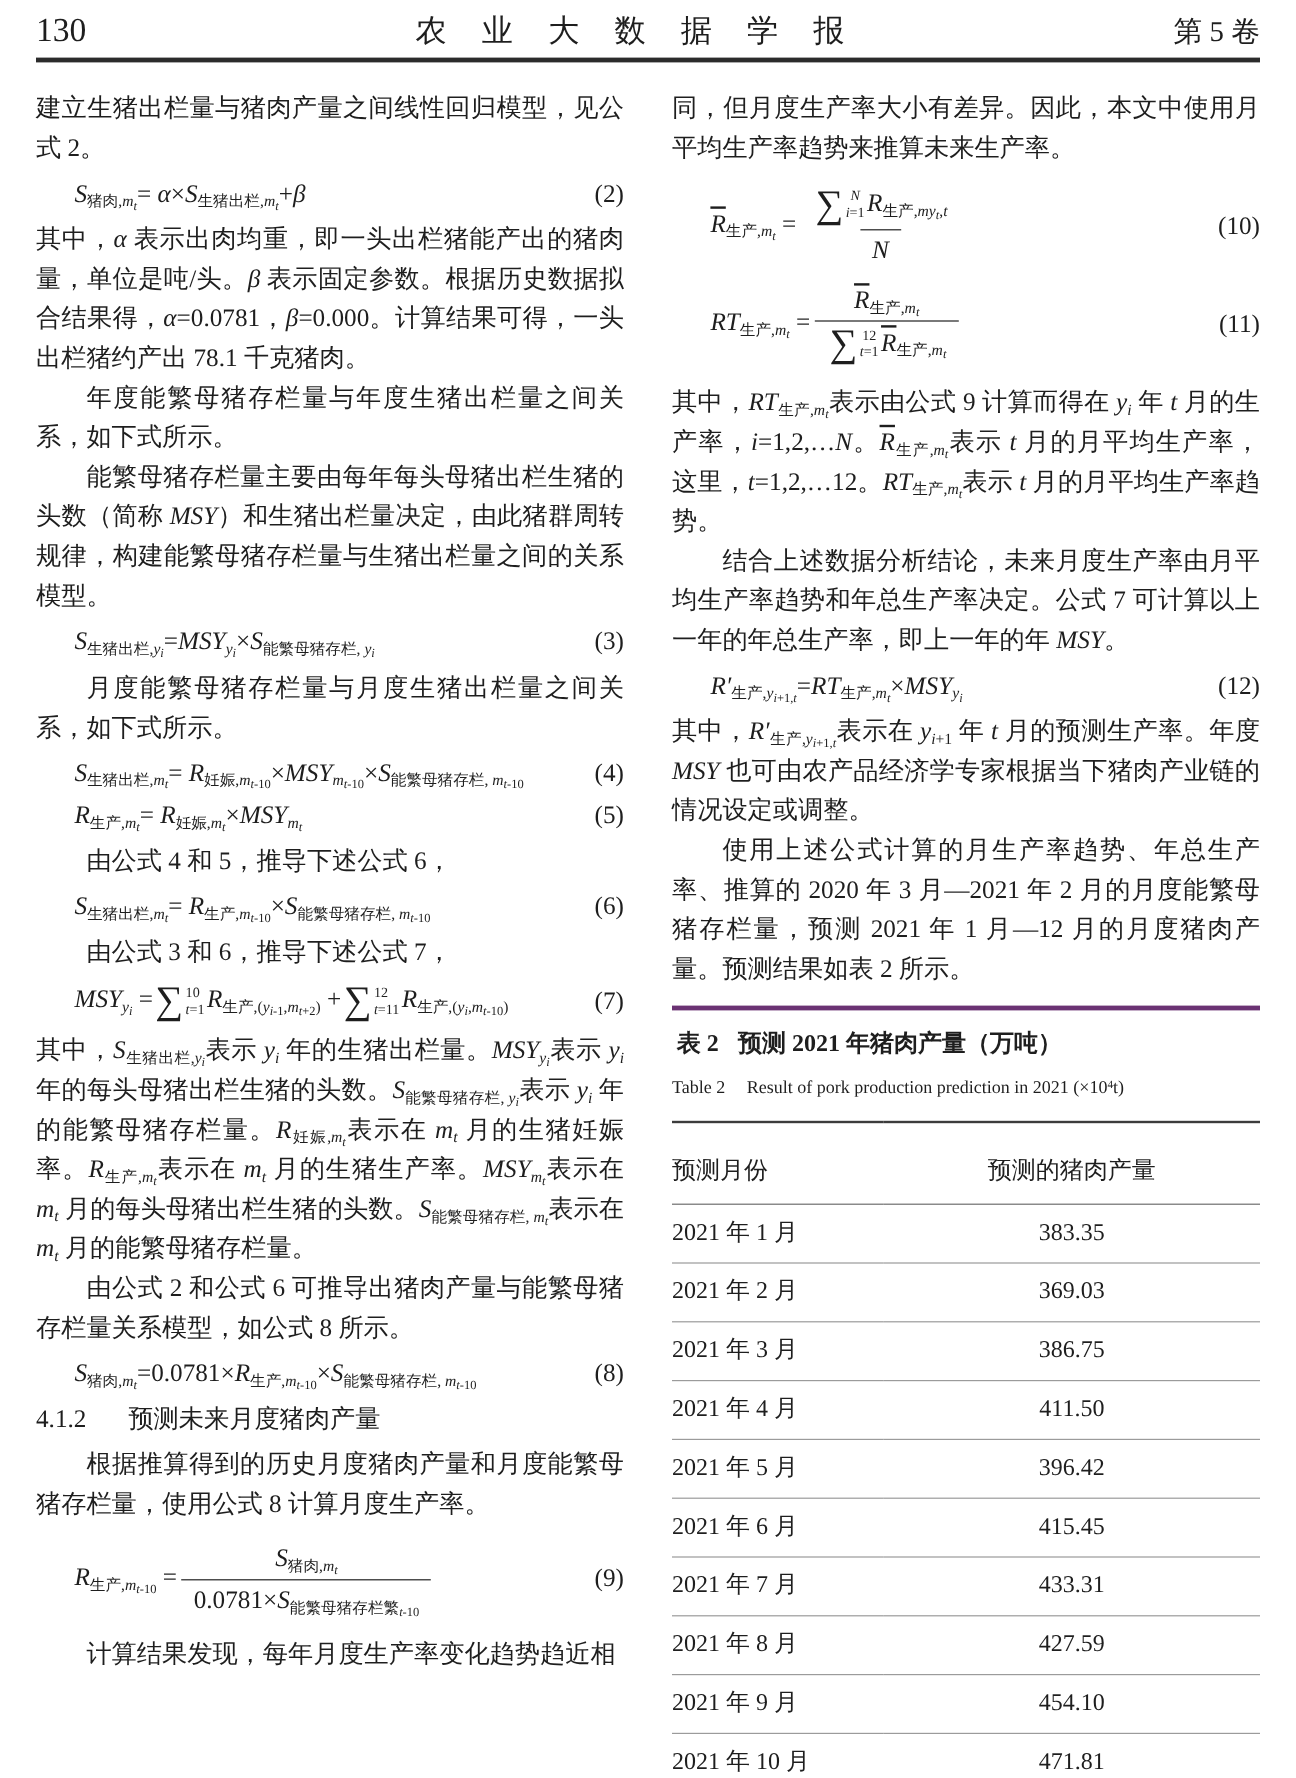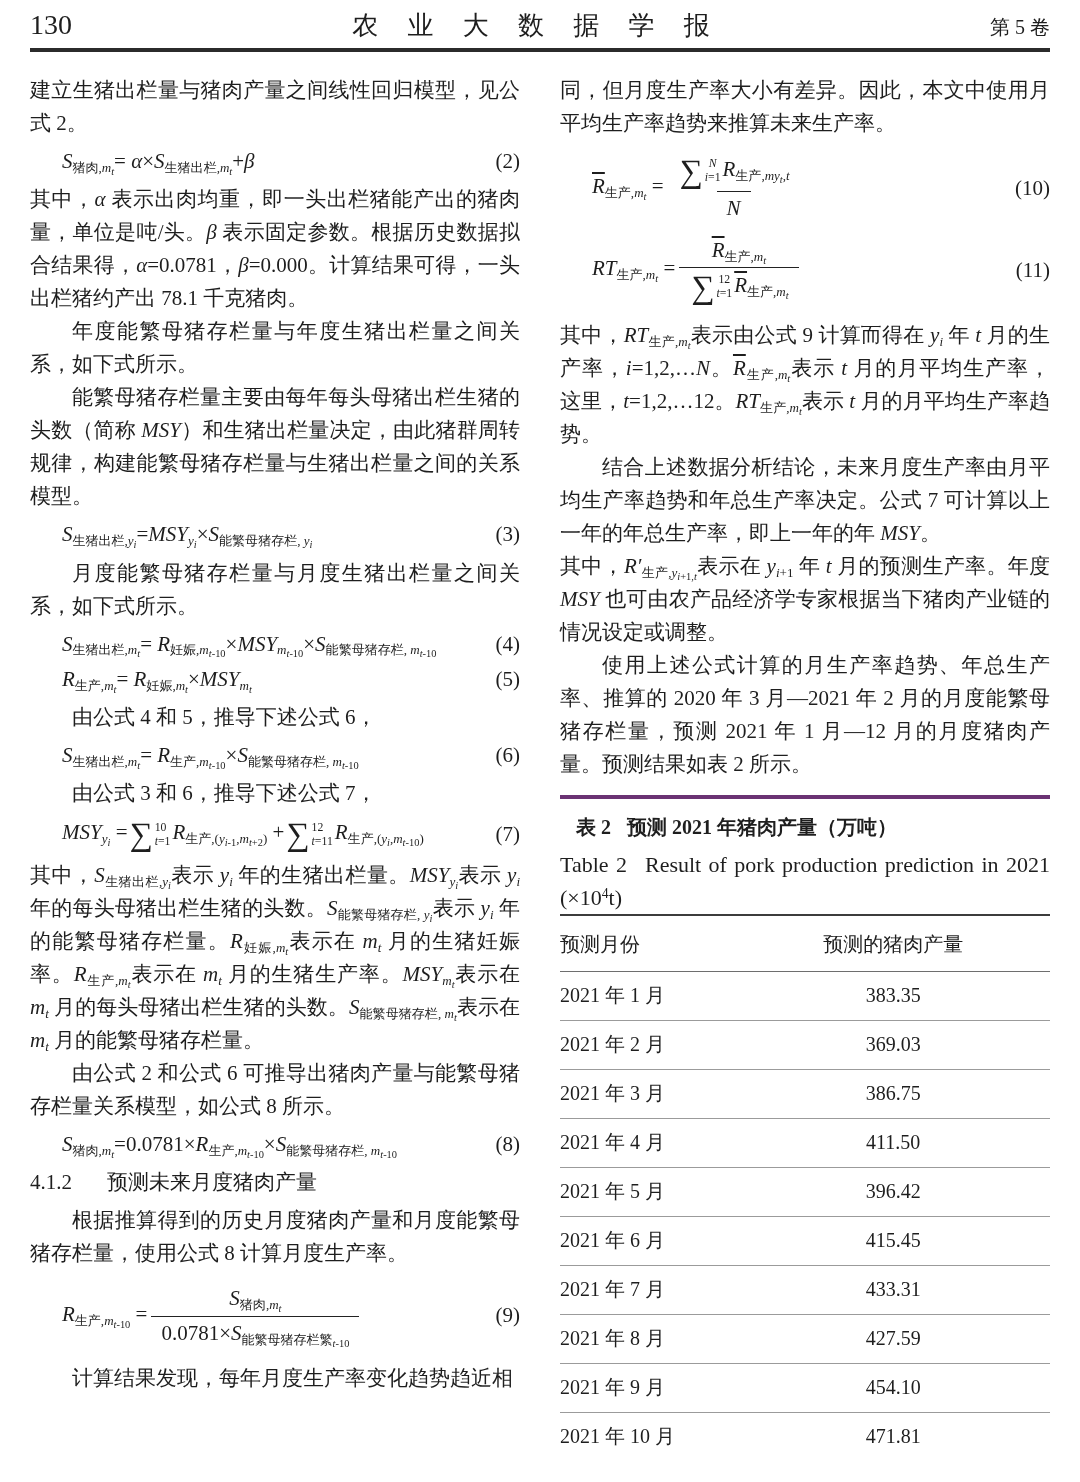--- a/index.html
+++ b/index.html
@@ -5,21 +5,21 @@
   html,body{margin:0;padding:0;}
   body{
     width:1080px;height:1482px;overflow:hidden;background:#ffffff;color:#1e1e1e;
     font-family:"Liberation Serif","DejaVu Serif",serif;
   }
   .page{padding:0 30px;}
   
   .pghead{display:flex;justify-content:space-between;align-items:baseline;padding-top:8px;font-size:20px;}
   .pgno{font-size:28px;}
   .jtitle{font-family:"Liberation Sans","DejaVu Sans",sans-serif;font-size:26px;letter-spacing:11px;text-indent:11px;}
-  .vol{font-size:20px;text-align:center;}
+  .vol{font-size:24px;text-align:center;}
   .headrule{border-bottom:4px solid #2b2b2b;margin-top:5px;}
   
   .cols{display:flex;justify-content:space-between;margin-top:22px;}
   .col{width:490px;font-size:21px;line-height:33px;text-align:justify;}
   .col p{margin:0;}
   .ind{text-indent:2em;}
   
   i{font-style:italic;}
   sub{font-size:62%;line-height:0;vertical-align:-0.3em;}
   sub sub{font-size:80%;vertical-align:-0.25em;}
@@ -33,26 +33,26 @@
   .frac .fd{border-top:1.5px solid #222;padding:3px 10px 0;}
   .sum{display:inline-flex;align-items:center;vertical-align:middle;margin:0 2px;}
   .sum .sg{font-size:155%;line-height:1;font-style:normal;}
   .sum .sl{display:inline-flex;flex-direction:column;justify-content:center;font-size:56%;line-height:1.2;margin-left:2px;}
   .ov{text-decoration:overline;}
   .sect{margin:5px 0;}
   .sect .sno{margin-right:35px;}
   
   .tablock{margin-top:14px;}
   .t-rule{height:4px;background:#6b3273;}
-  .cap-zh{font-weight:bold;font-size:20px;margin:12px 16px 4px;}
+  .cap-zh{font-weight:bold;font-size:20px;margin:12px 4px 4px;}
   .cap-zh .cl{margin-right:16px;}
-  .cap-en{font-size:22px;margin:2px 0 0;}
+  .cap-en{font-size:15px;margin:2px 0 10px;}
   .cap-en .cl{margin-right:18px;}
   table{width:100%;border-collapse:collapse;font-size:20px;}
-  thead th{font-weight:normal;text-align:left;padding:12px 0 10px;border-top:2px solid #3c3c3c;border-bottom:1px solid #6e6e6e;}
+  thead th{font-weight:normal;text-align:left;padding:24px 0 10px;border-top:2px solid #3c3c3c;border-bottom:1px solid #6e6e6e;}
   thead th.val,td.val{text-align:center;width:64%;}
   tbody td{padding:7px 0 8px;margin-top:31px;}
   tbody tr + tr td{border-top:1px solid #9b9b9b;}
 </style>
 </head>
 <body>
 
 <div class="page">
 
   <div class="pghead">
@@ -151,20 +151,24 @@
                   <span class="sl">
                     <span>12</span>
                     <span><i>t</i>=1</span>
                   </span>
                 </span><span class="ov"><i>R</i></span><sub>生产,<i>m</i><sub><i>t</i></sub></sub></span>
             </span></span>
         <span class="fno">(11)</span>
       </div>
       <p>其中，<i>RT</i><sub>生产,<i>m</i><sub><i>t</i></sub></sub>表示由公式 9 计算而得在 <i>y</i><sub><i>i</i></sub> 年 <i>t</i> 月的生产率，<i>i</i>=1,2,…<i>N</i>。<span class="ov"><i>R</i></span><sub>生产,<i>m</i><sub><i>t</i></sub></sub>表示 <i>t</i> 月的月平均生产率，这里，<i>t</i>=1,2,…12。<i>RT</i><sub>生产,<i>m</i><sub><i>t</i></sub></sub>表示 <i>t</i> 月的月平均生产率趋势。</p>
       <p class="ind">结合上述数据分析结论，未来月度生产率由月平均生产率趋势和年总生产率决定。公式 7 可计算以上一年的年总生产率，即上一年的年 <i>MSY</i>。</p>
+      <div class="feq">
+        <span class="fmath"><i>R′</i><sub>生产,<i>y</i><sub><i>i</i>+1,<i>t</i></sub></sub>=<i>RT</i><sub>生产,<i>m</i><sub><i>t</i></sub></sub>×<i>MSY</i><sub><i>y</i><sub><i>i</i></sub></sub></span>
+        <span class="fno">(12)</span>
+      </div>
       <p>其中，<i>R′</i><sub>生产,<i>y</i><sub><i>i</i>+1,<i>t</i></sub></sub>表示在 <i>y</i><sub><i>i</i>+1</sub> 年 <i>t</i> 月的预测生产率。年度 <i>MSY</i> 也可由农产品经济学专家根据当下猪肉产业链的情况设定或调整。</p>
       <p class="ind">使用上述公式计算的月生产率趋势、年总生产率、推算的 2020 年 3 月—2021 年 2 月的月度能繁母猪存栏量，预测 2021 年 1 月—12 月的月度猪肉产量。预测结果如表 2 所示。</p>
 
       <div class="tablock">
         <div class="t-rule"></div>
         <div class="cap-zh">
           <span class="cl">表 2</span><span>预测 2021 年猪肉产量（万吨）</span>
         </div>
         <div class="cap-en">
           <span class="cl">Table 2</span><span>Result of pork production prediction in 2021 (×10</span><sup>4</sup><span>t)</span>

